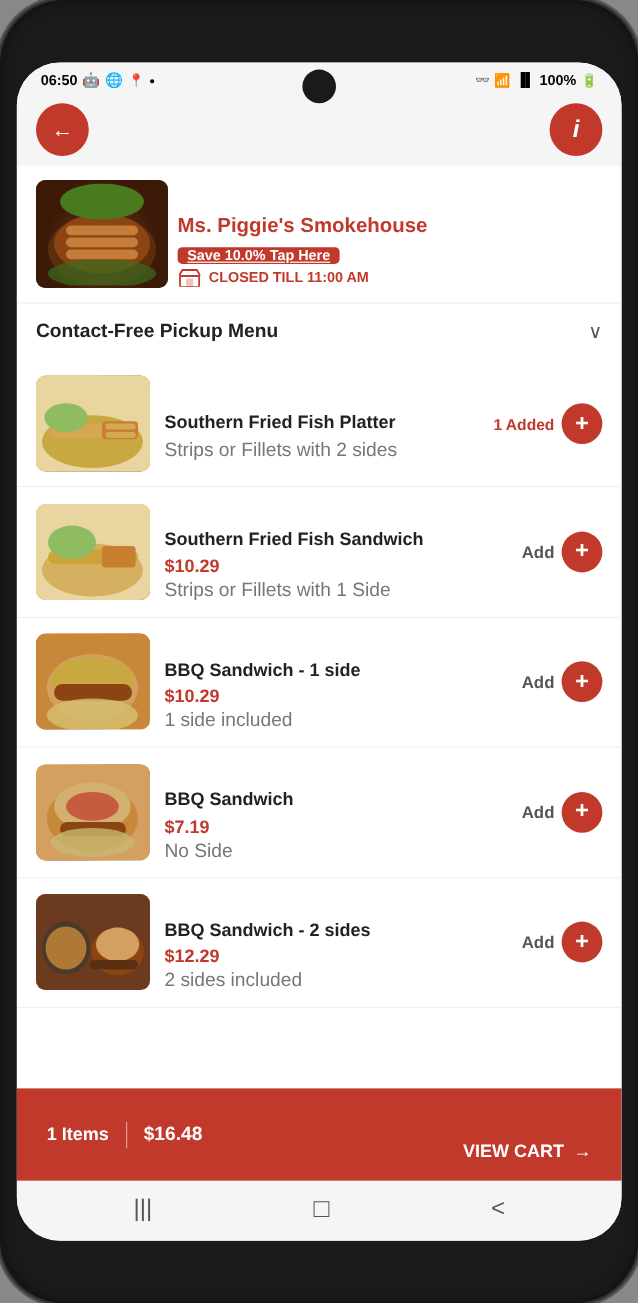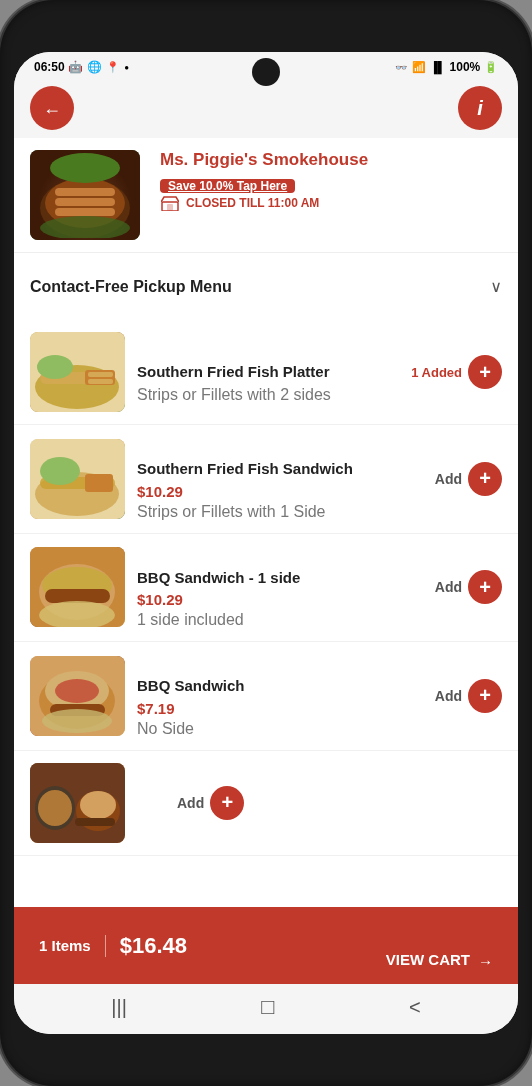--- a/index.html
+++ b/index.html
@@ -74,23 +74,23 @@
       justify-content: center;
       cursor: pointer;
       color: white;
       font-size: 18px;
       font-weight: bold;
     }
     
     .restaurant-header {
       background: white;
       display: flex;
-      align-items: flex-start;
+      align-items: flex-end;
       padding: 12px 16px;
-      gap: 20px;
+      gap: 8px;
       flex-shrink: 0;
     }
     .restaurant-image {
       width: 110px;
       height: 90px;
       border-radius: 8px;
       background: linear-gradient(135deg, #8B4513 0%, #5a2d0c 30%, #3d1a07 60%, #2d4a1a 100%);
       flex-shrink: 0;
       overflow: hidden;
       position: relative;
@@ -137,21 +137,21 @@
       display: inline-flex;
       align-items: center;
       justify-content: center;
     }
     
     .menu-header {
       background: white;
       display: flex;
       justify-content: space-between;
       align-items: center;
-      padding: 24px 16px;
+      padding: 14px 16px;
       border-top: 1px solid #eee;
       flex-shrink: 0;
     }
     .menu-title {
       font-size: 16px;
       font-weight: bold;
       color: #222;
     }
     .chevron { color: #555; font-size: 16px; }
     
@@ -253,21 +253,21 @@
       font-weight: 600;
     }
     .cart-divider {
       width: 1px;
       height: 22px;
       background: rgba(255,255,255,0.5);
       margin: 0 14px;
     }
     .cart-total {
       color: white;
-      font-size: 22px;
+      font-size: 16px;
       font-weight: bold;
       flex: 1;
     }
     .view-cart-btn {
       display: flex;
       align-items: flex-end;
       gap: 8px;
       color: white;
       font-size: 15px;
       font-weight: bold;
@@ -451,20 +451,25 @@
         <div class="item-image item-img-5">
           <svg width="95" height="80" viewBox="0 0 95 80">
             <rect width="95" height="80" fill="#6b3a1f"></rect>
             <ellipse cx="25" cy="45" rx="20" ry="22" fill="#4a3a2a"></ellipse>
             <ellipse cx="25" cy="45" rx="17" ry="18" fill="#c8883a" opacity="0.8"></ellipse>
             <ellipse cx="68" cy="48" rx="22" ry="20" fill="#8B4513"></ellipse>
             <ellipse cx="68" cy="42" rx="18" ry="14" fill="#d4a060"></ellipse>
             <rect x="45" y="55" width="40" height="8" rx="4" fill="#5a3010"></rect>
           </svg>
         </div>
+        <div class="item-details">
+          <div class="item-name">BBQ Sandwich - 2 sides</div>
+          <div class="item-price">$12.29</div>
+          <div class="item-desc">2 sides included</div>
+        </div>
         <div class="item-action">
           <span class="add-label">Add</span>
           <div class="plus-btn">+</div>
         </div>
       </div>
 
     </div>
 
     <div class="cart-bar">
       <span class="cart-items">1 Items</span>

